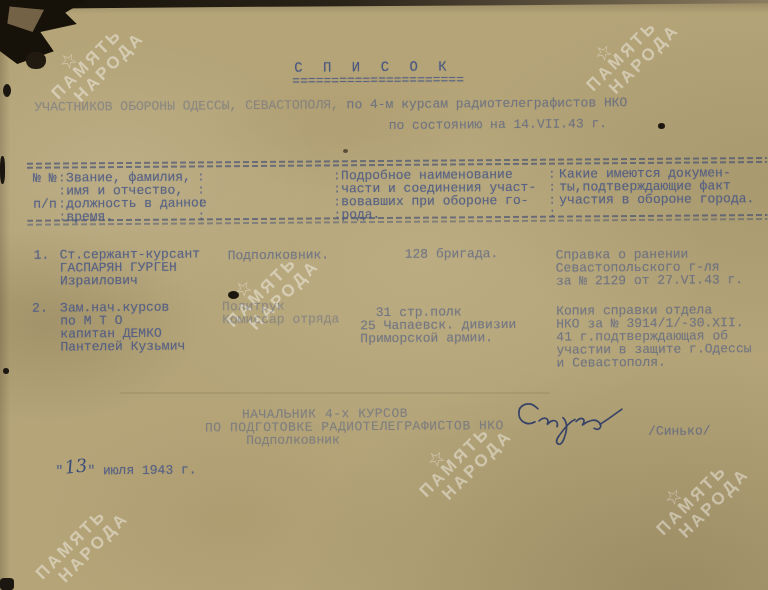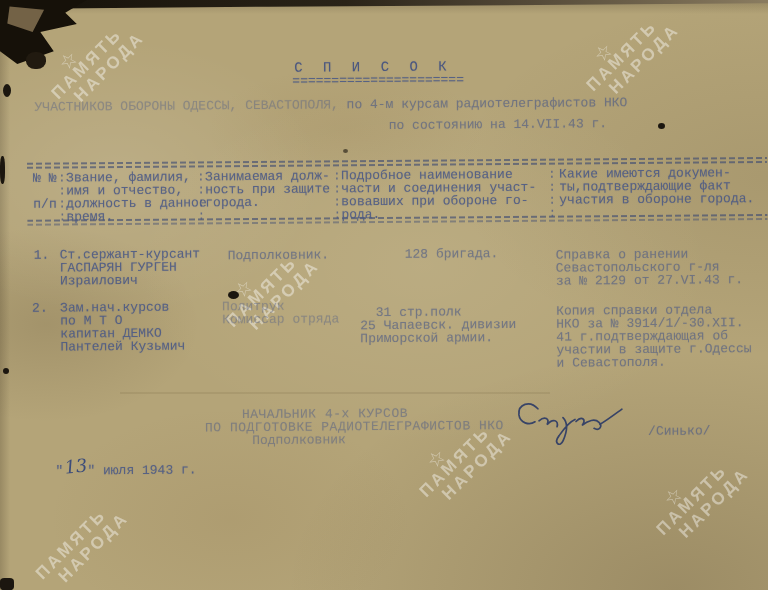--- a/index.html
+++ b/index.html
@@ -118,23 +118,20 @@
 :
 :
 :</div>
 
     <div class="typed" style="left:34px;top:169px;">№ №</div>
     <div class="typed" style="left:34px;top:195px;">п/п</div>
     <div class="typed" style="left:67px;top:169px;">Звание, фамилия,
 имя и отчество,
 должность в данное
 время.</div>
-    <div class="typed" style="left:206px;top:169px;">Занимаемая долж-
-ность при защите
-города.</div>
     <div class="typed" style="left:342px;top:169px;">Подробное наименование
 части и соединения участ-
 вовавших при обороне го-
 рода.</div>
     <div class="typed" style="left:560px;top:169px;">Какие имеются докумен-
 ты,подтверждающие факт
 участия в обороне города.</div>
 
     <div class="typed" style="left:34px;top:246px;">1.</div>
     <div class="typed" style="left:60px;top:246px;">Ст.сержант-курсант
@@ -157,21 +154,21 @@
 25 Чапаевск. дивизии
 Приморской армии.</div>
     <div class="typed f70" style="left:556px;top:306px;">Копия справки отдела
 НКО за № 3914/1/-30.XII.
 41 г.подтверждающая об
 участии в защите г.Одессы
 и Севастополя.</div>
 
     <div class="typed f55" style="left:241px;top:407px;letter-spacing:.5px;">НАЧАЛЬНИК 4-х КУРСОВ</div>
     <div class="typed f55" style="left:204px;top:420px;letter-spacing:.5px;">ПО ПОДГОТОВКЕ РАДИОТЕЛЕГРАФИСТОВ НКО</div>
-    <div class="typed f55" style="left:245px;top:433px;margin-left:6px;">Подполковник</div>
+    <div class="typed f55" style="left:245px;top:433px;">Подполковник</div>
     <div class="typed f70" style="left:647px;top:427px;">/Синько/</div>
 
     <svg class="sig" style="left:505px;top:396px;" width="125" height="58" viewBox="0 0 125 58">
       <g fill="none" stroke="#2b3a66" stroke-width="1.7" stroke-linecap="round" opacity="0.9">
         <path d="M32 14 C 24 5, 12 9, 13 20 C 14 28, 23 31, 29 27"></path>
         <path d="M33 26 C 39 21, 44 24, 41 30 C 47 23, 53 26, 51 32"></path>
         <path d="M57 23 C 62 28, 61 37, 57 46 C 54 53, 47 49, 53 41 C 58 34, 64 27, 69 25"></path>
         <path d="M70 27 C 76 21, 81 25, 76 31 C 82 26, 89 24, 93 28 C 97 32, 93 37, 88 34"></path>
         <path d="M94 30 C 101 26, 109 20, 116 15"></path>
       </g>

